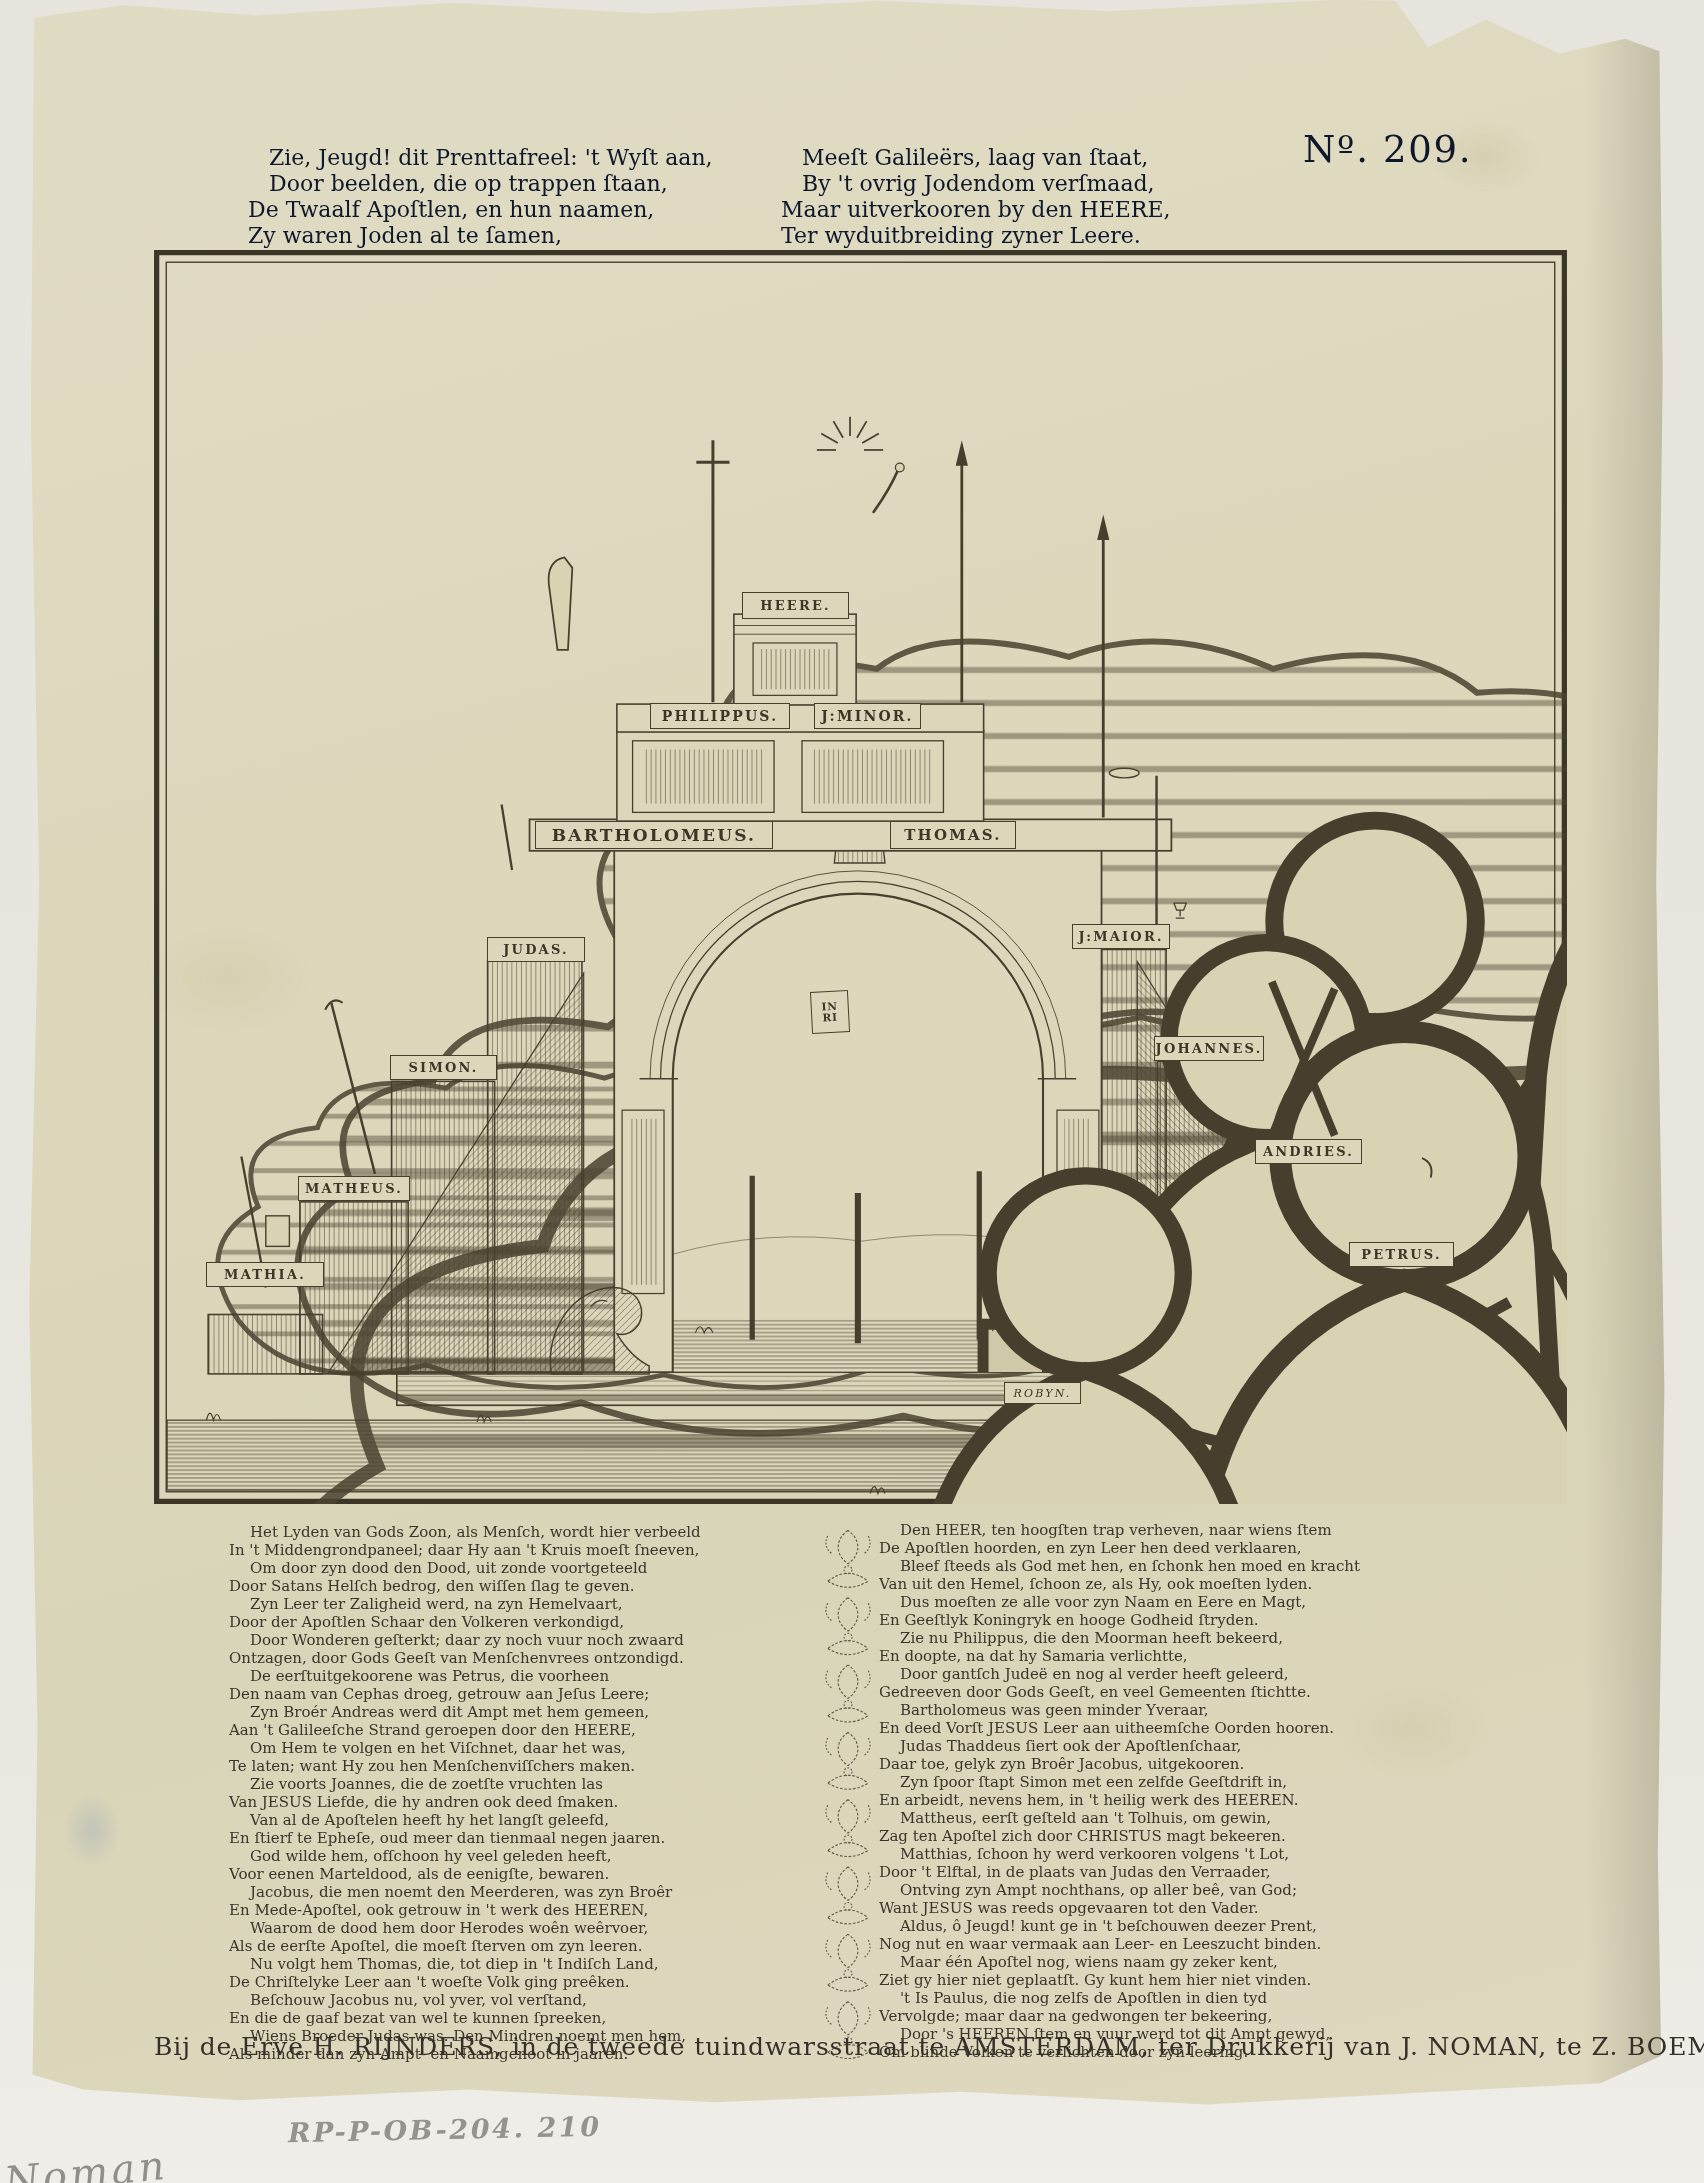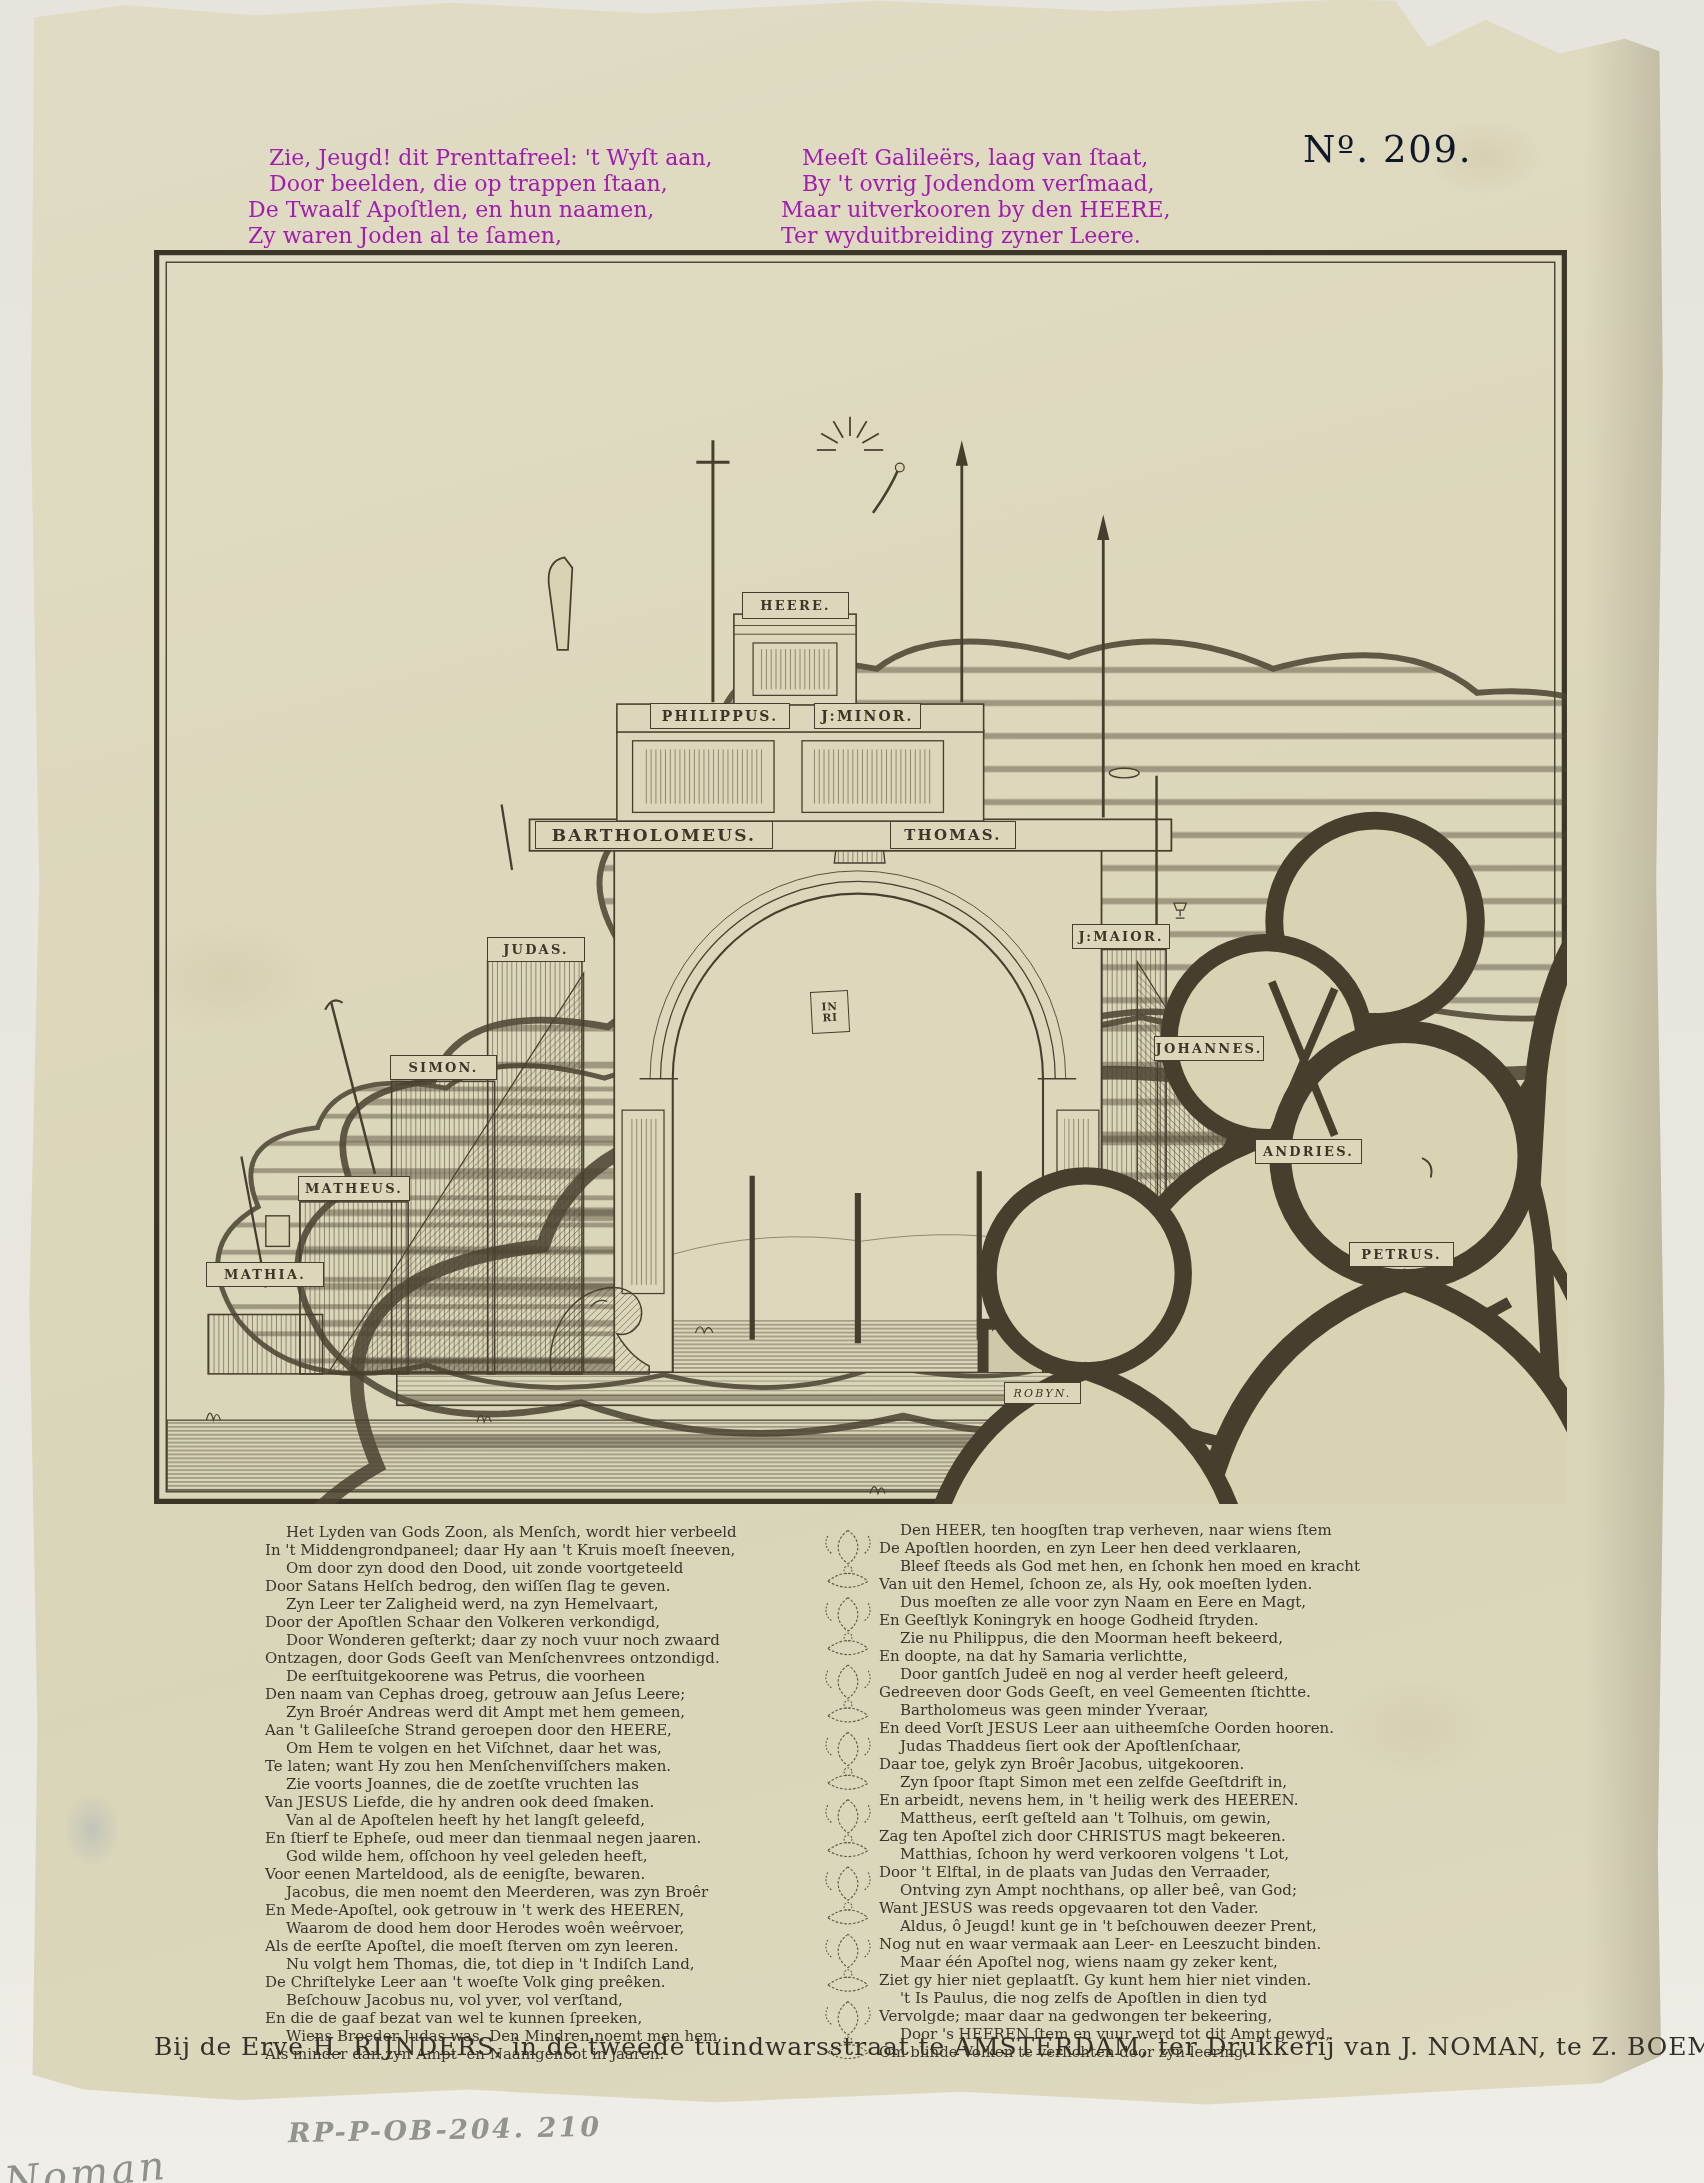--- a/index.html
+++ b/index.html
@@ -19,36 +19,36 @@
   .stains{position:absolute;left:0;top:0;width:1705px;height:2184px;pointer-events:none;
     background:
       radial-gradient(79px 52px at 1485px 157px, rgba(150,125,70,.10), transparent 70%),
       radial-gradient(122px 79px at 227px 978px, rgba(140,120,70,.07), transparent 70%),
       radial-gradient(105px 70px at 1415px 1729px, rgba(150,130,80,.08), transparent 70%),
       radial-gradient(39px 52px at 92px 1830px, rgba(110,135,190,.22), transparent 70%);
     filter:blur(0.9px);
   }
   
   .plate-number{position:absolute;left:1303px;top:128px;font-size:37px;letter-spacing:1.7px;color:#0f172a;}
-  .verse-top{position:absolute;top:145px;font-size:22px;line-height:26px;white-space:nowrap;color:#a21caf;}
+  .verse-top{position:absolute;top:145px;font-size:22px;line-height:26px;white-space:nowrap;color:#0f172a;}
   .verse-top.left{left:248px;}
   .verse-top.right{left:781px;}
   .verse-top .line:nth-child(-n+2){margin-left:21px;}
   
   .engraving{position:absolute;left:154px;top:250px;width:1413px;height:1254px;}
   .engraving svg{position:absolute;left:0;top:0;}
   .plaque{
     position:absolute;border:1.7px solid #473f2e;background:#dcd7ba;color:#3d3526;
     display:flex;align-items:center;justify-content:center;
     letter-spacing:2.2px;font-weight:bold;box-sizing:border-box;white-space:nowrap;
   }
   .plaque.two-line{flex-direction:column;line-height:1.05;letter-spacing:0.9px;}
   
   .verse-col{position:absolute;font-size:15px;line-height:18px;white-space:nowrap;color:#3a352a;}
-  .verse-col.left{left:229px;top:1523px;margin-left:36px;}
+  .verse-col.left{left:229px;top:1523px;}
   .verse-col.right{left:879px;top:1521px;}
   .verse-col .line:nth-child(odd){margin-left:21px;}
   .ornament{position:absolute;left:819px;top:1527px;width:58px;height:535px;}
   .imprint{position:absolute;left:154px;top:2032px;width:1413px;text-align:center;
     font-size:25px;letter-spacing:0.9px;color:#35num302a;color:#35302a;white-space:nowrap;}
   
   .inventory{position:absolute;left:288px;top:2114px;font-size:27px;font-style:italic;
     color:#84857e;letter-spacing:2.6px;transform:rotate(-1.2deg);font-weight:bold;opacity:.85;}
   .corner-writing{position:absolute;left:3.5px;top:2150px;font-size:40px;font-style:italic;
     color:#8f9089;transform:rotate(-6deg);letter-spacing:3.5px;}

